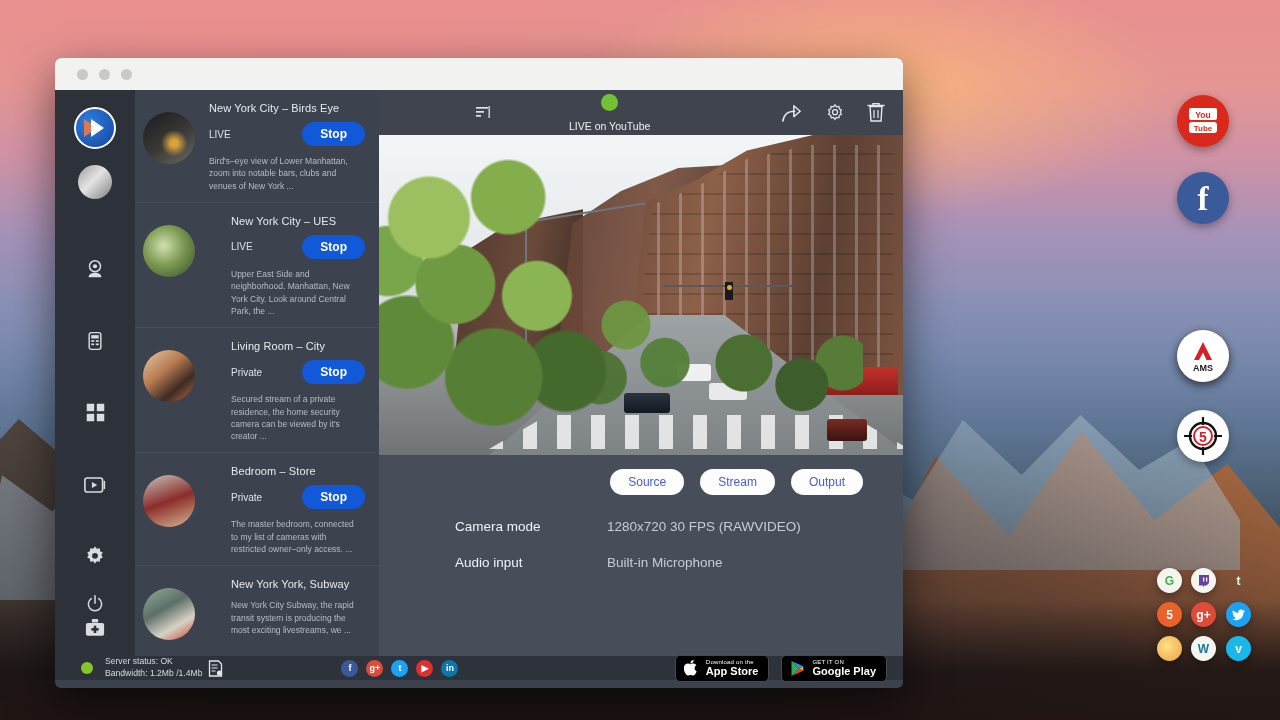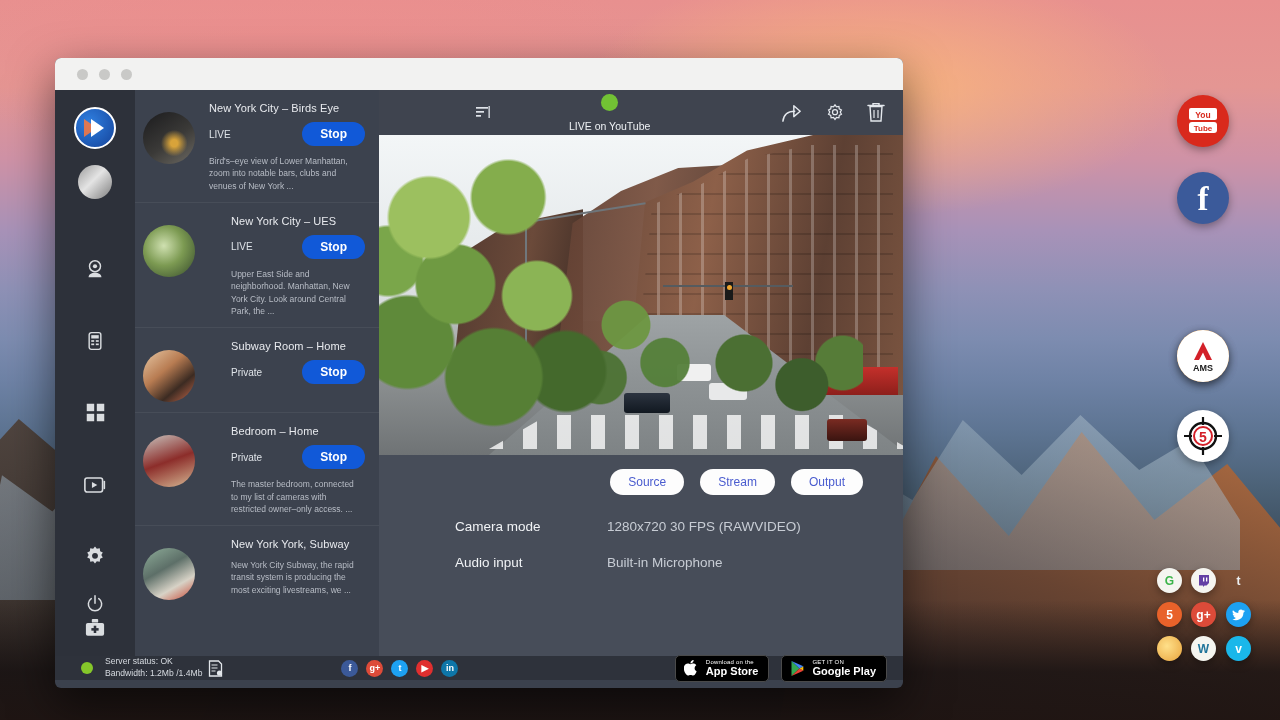--- a/index.html
+++ b/index.html
@@ -394,32 +394,33 @@
               <span class="cam-state">LIVE</span>
               <button class="cam-btn stop">Stop</button>
             </div>
             <div class="cam-desc">Upper East Side and neighborhood. Manhattan, New York City. Look around Central Park, the ...</div>
           </div>
         </div>
 
         <div class="cam">
           <div class="thumb t3"></div>
           <div>
-            <div class="cam-title">Subway Room – Home</div>
+            <div class="cam-title">Living Room – City</div>
             <div class="cam-row">
               <span class="cam-state">Private</span>
               <button class="cam-btn stop">Stop</button>
             </div>
+            <div class="cam-desc">Secured stream of a private residence, the home security camera can be viewed by it's creator ...</div>
           </div>
         </div>
 
         <div class="cam">
           <div class="thumb t4"></div>
           <div>
-            <div class="cam-title">Bedroom – Home</div>
+            <div class="cam-title">Bedroom – Store</div>
             <div class="cam-row">
               <span class="cam-state">Private</span>
               <button class="cam-btn stop">Stop</button>
             </div>
             <div class="cam-desc">The master bedroom, connected to my list of cameras with restricted owner–only access. ...</div>
           </div>
         </div>
 
         <div class="cam">
           <div class="thumb t5"></div>

